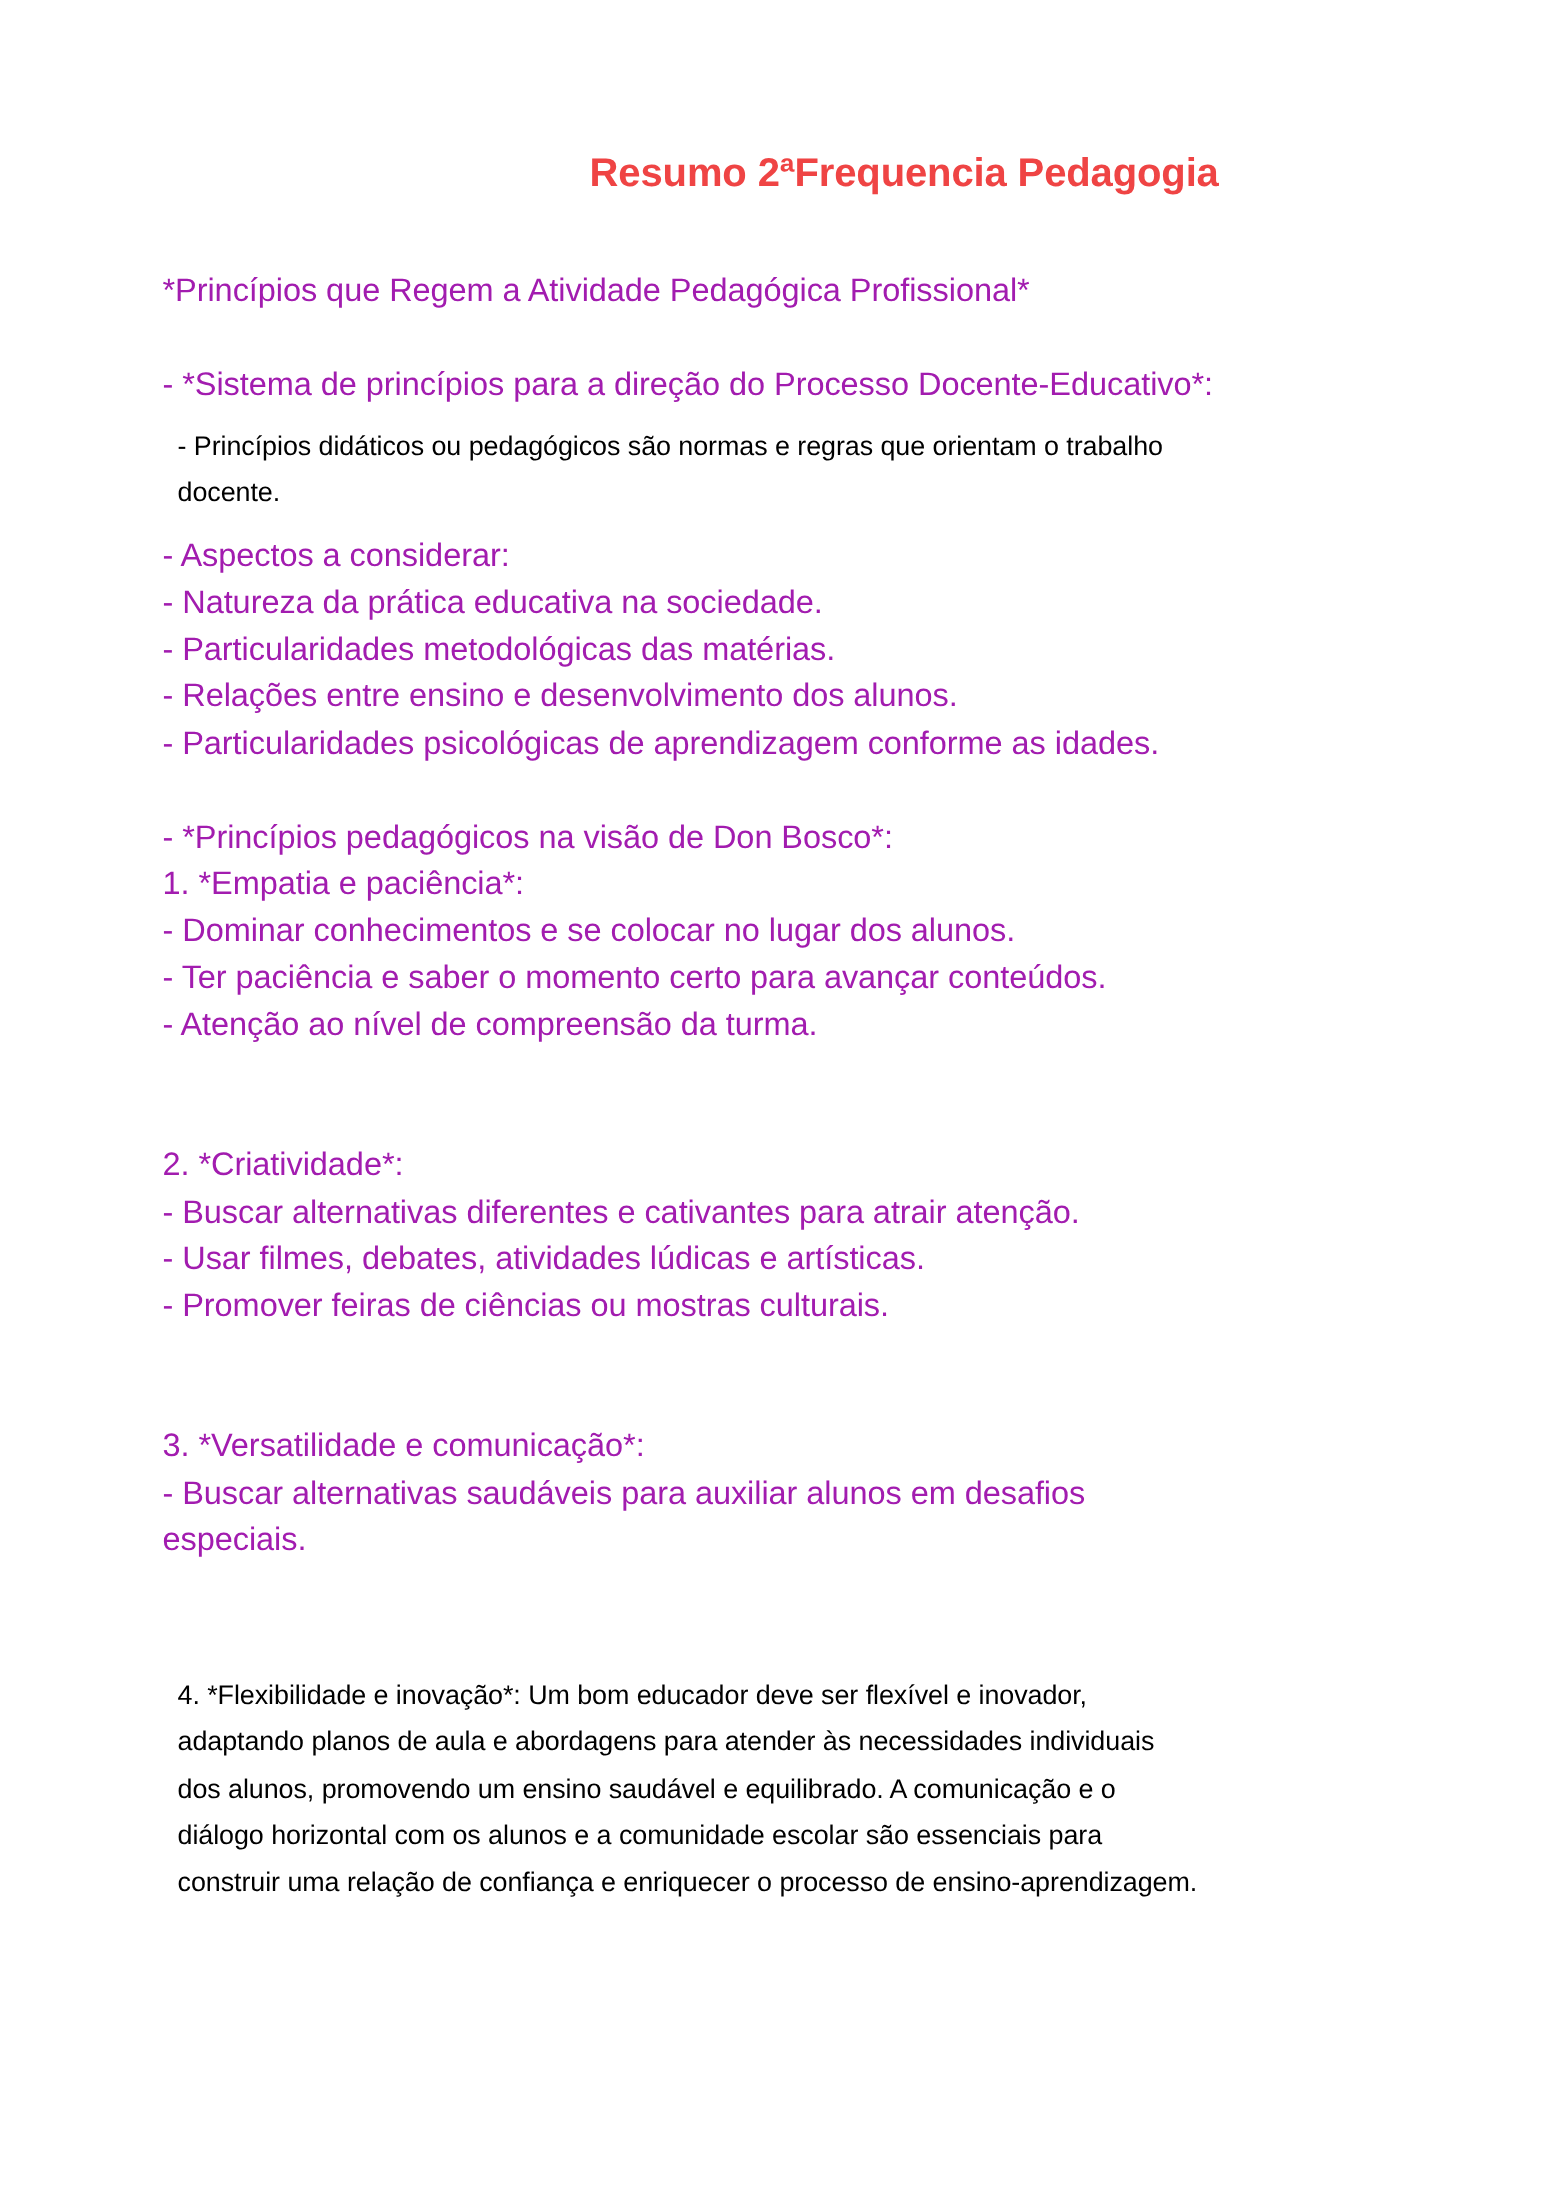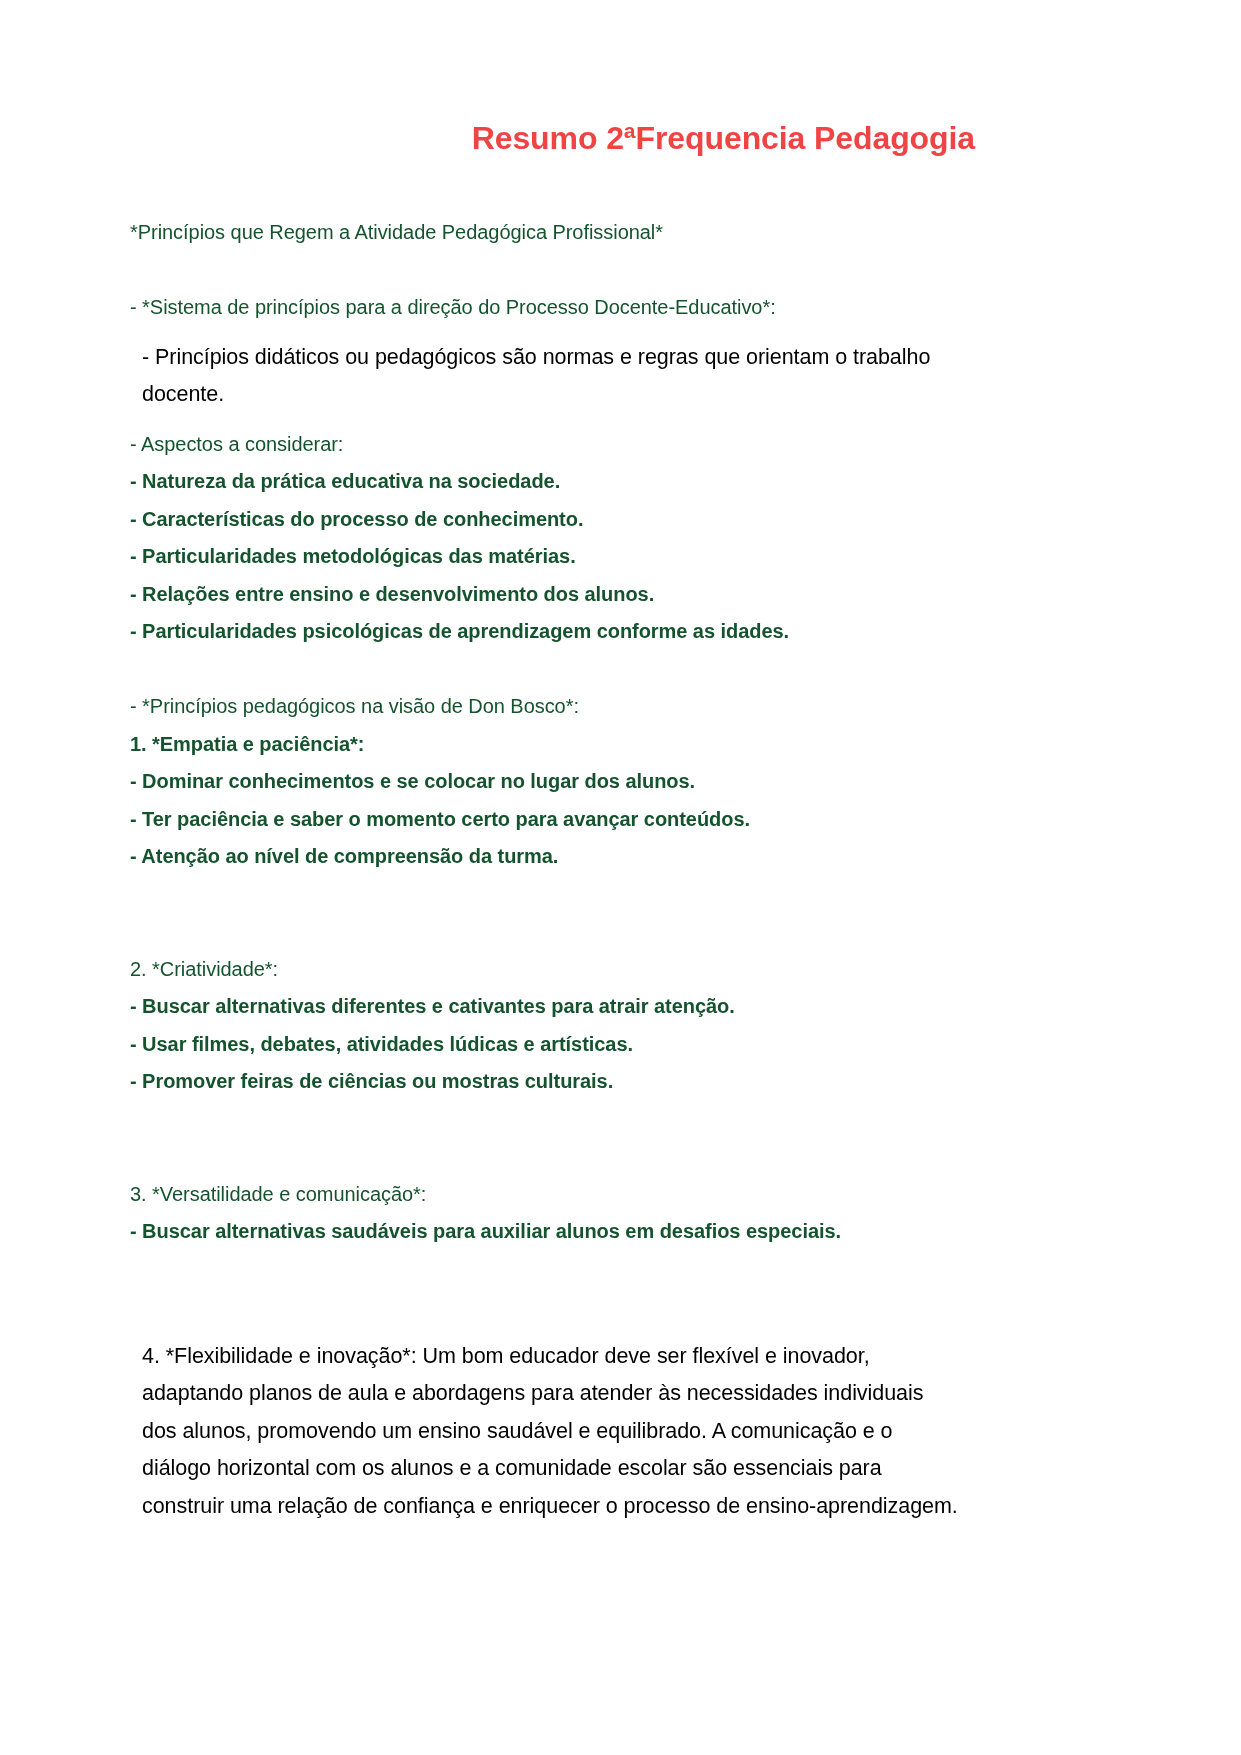--- a/index.html
+++ b/index.html
@@ -35,31 +35,30 @@
     letter-spacing: -0.1px;
     margin: 0 0 0 0;
     padding: 0 0 0 0;
     line-height: 1.25;
     color: #ef4444;
   }
   .spacer-title {
     height: 56px;
   }
   .para {
-    font-size: 20px;
+    font-size: 26px;
     line-height: 37.5px;
     margin: 0;
     padding: 0;
-    color: #14532d;
+    color: #a21caf;
     letter-spacing: -0.05px;
     white-space: normal;
   }
   .para + .para {
     margin-top: 0;
-    font-weight: bold;
   }
   .blank {
     height: 37.5px;
   }
   .blank-big {
     height: 75px;
   }
   .flow {
     font-size: 21.5px;
     line-height: 37.5px;
@@ -85,21 +84,20 @@
     <div class="blank"></div>
 
     <p class="para">- *Sistema de princípios para a direção do Processo Docente-Educativo*:</p>
 
     <p class="flow">- Princípios didáticos ou pedagógicos são normas e regras que orientam o trabalho docente.</p>
 
     <p class="para">- Aspectos a considerar:</p>
 
     <p class="para">- Natureza da prática educativa na sociedade.</p>
 
-    <p class="para">- Características do processo de conhecimento.</p>
 
     <p class="para">- Particularidades metodológicas das matérias.</p>
 
     <p class="para">- Relações entre ensino e desenvolvimento dos alunos.</p>
 
     <p class="para">- Particularidades psicológicas de aprendizagem conforme as idades.</p>
 
     <div class="blank"></div>
 
     <p class="para">- *Princípios pedagógicos na visão de Don Bosco*:</p>

